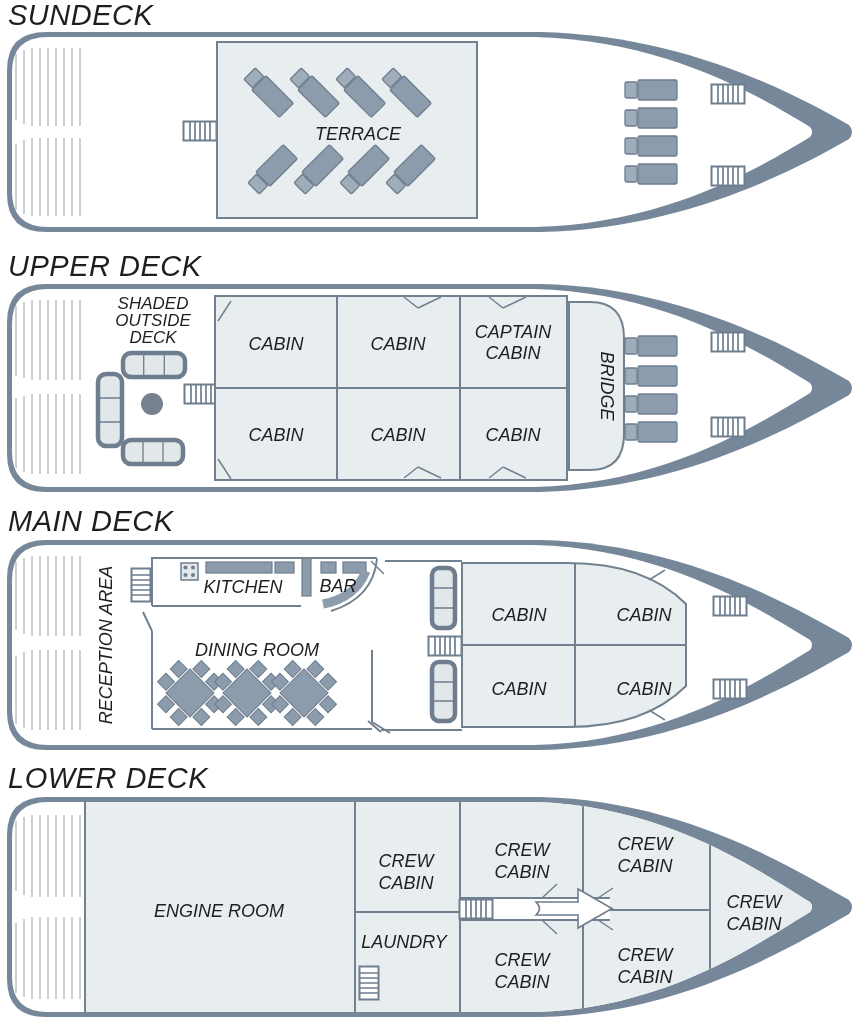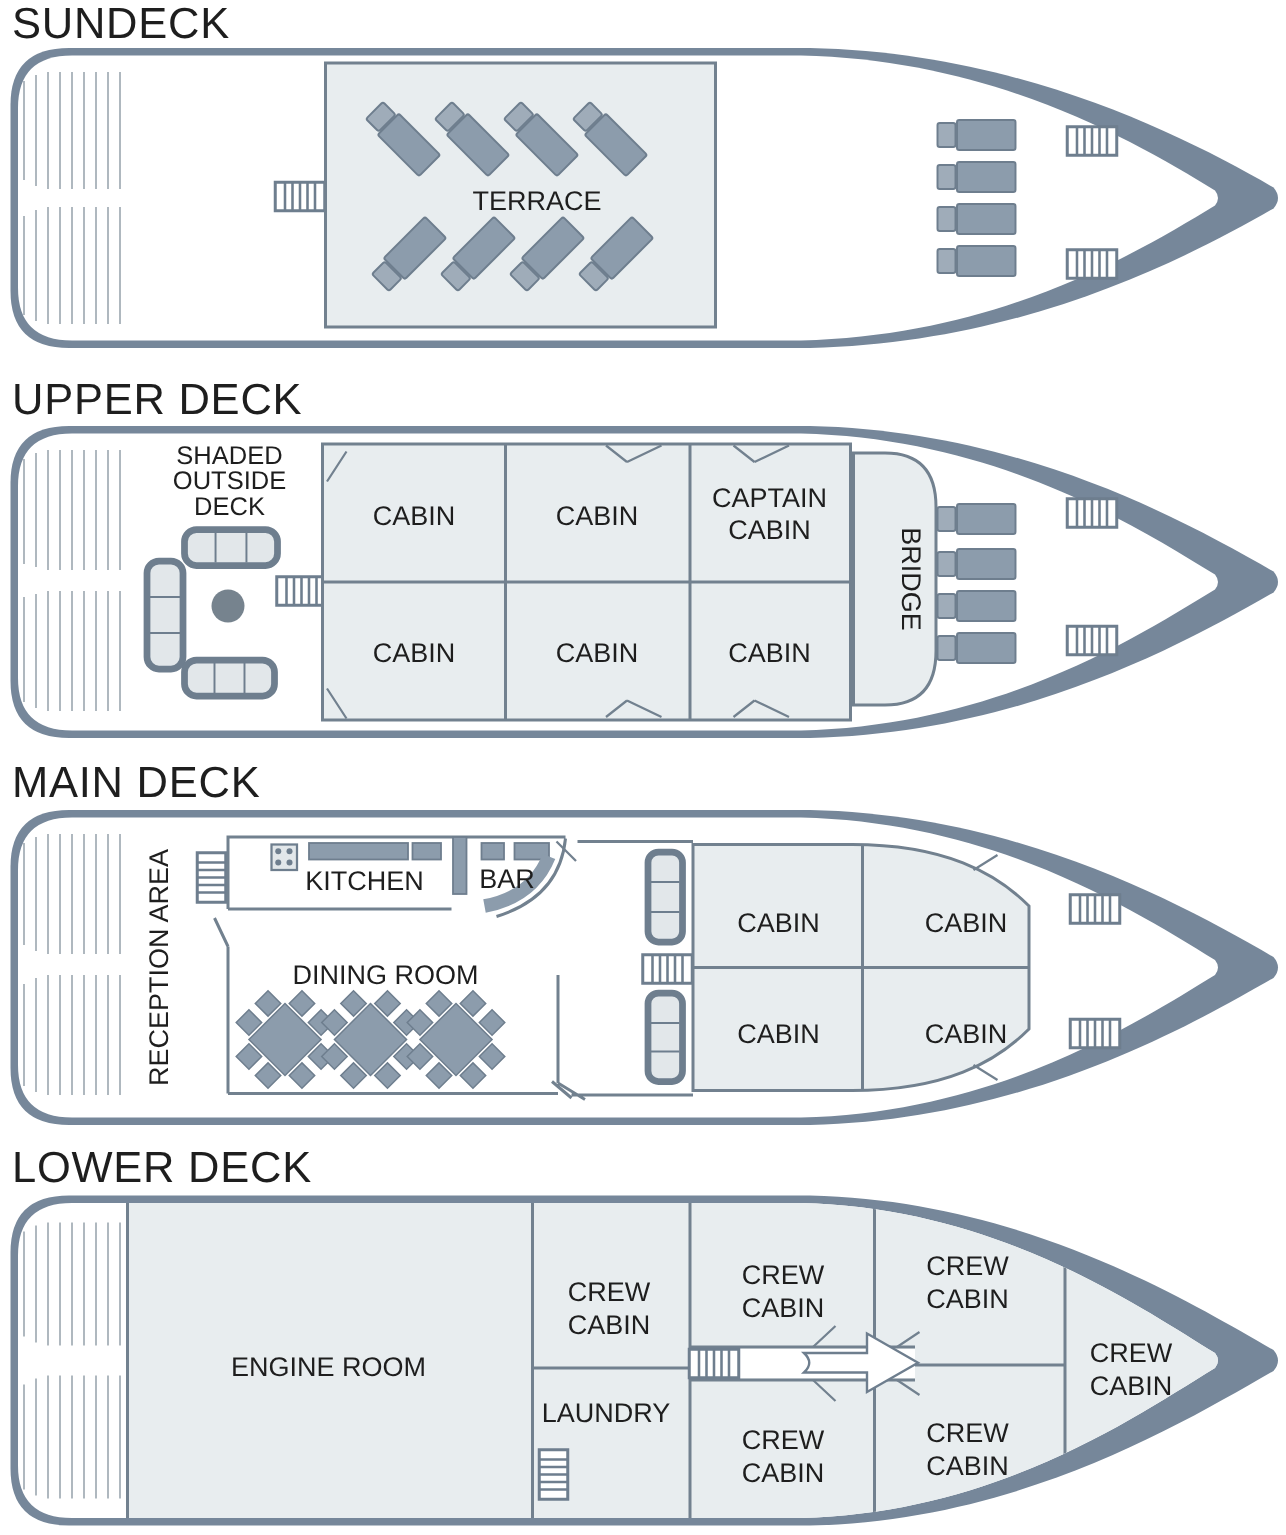--- a/index.html
+++ b/index.html
@@ -1,16 +1,16 @@
 <!DOCTYPE html>
 <html style="--hull: #76879A; --room-fill: #E8EDEF; --line: #72818F; --furn: #8C9CAC; --furn-line: #6E7E8E; --pillow: #9FACB9; --bench-fill: #E2E7EA; --plank: #A7B1B9; --table: #76838E;"><head>
 <meta charset="utf-8">
 <style>
   html,body{margin:0;padding:0;background:#fff;}
-  .canvas{position:relative;width:857px;height:1023px;background:#fff;overflow:hidden;}
+  .canvas{position:relative;width:857px;height:1023px;background:#fff;overflow:hidden;font-style:italic;}
   svg{display:block;font-family:"Liberation Sans",sans-serif;}
   .title{font-size:29px;letter-spacing:.5px;fill:#1E1E1E;}
   .label{font-size:18px;fill:#1E1E1E;}
   .label-s{font-size:17px;fill:#1E1E1E;}
   .hull{fill:var(--hull);}
   .deckfill{fill:#ffffff;}
   .room{fill:var(--room-fill);stroke:var(--line);stroke-width:2;}
   .wline{stroke:var(--line);stroke-width:2;fill:none;}
   .door{stroke:var(--line);stroke-width:1.5;fill:none;}
   .plank{stroke:var(--plank);stroke-width:1.2;fill:none;}

